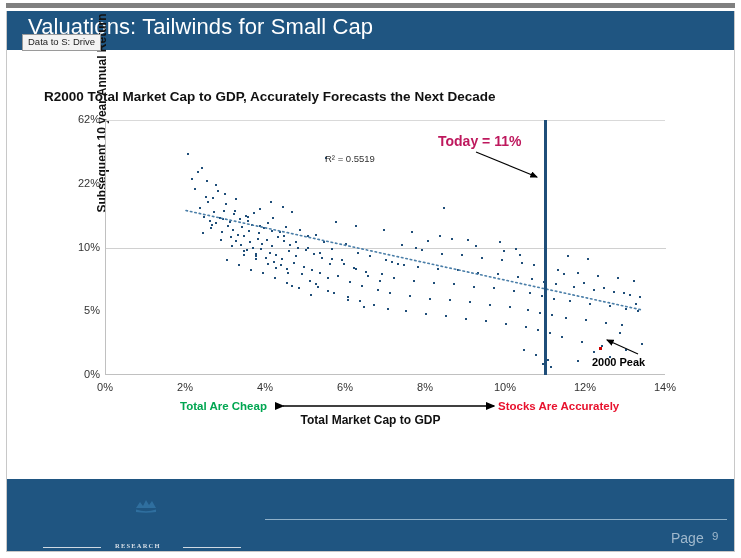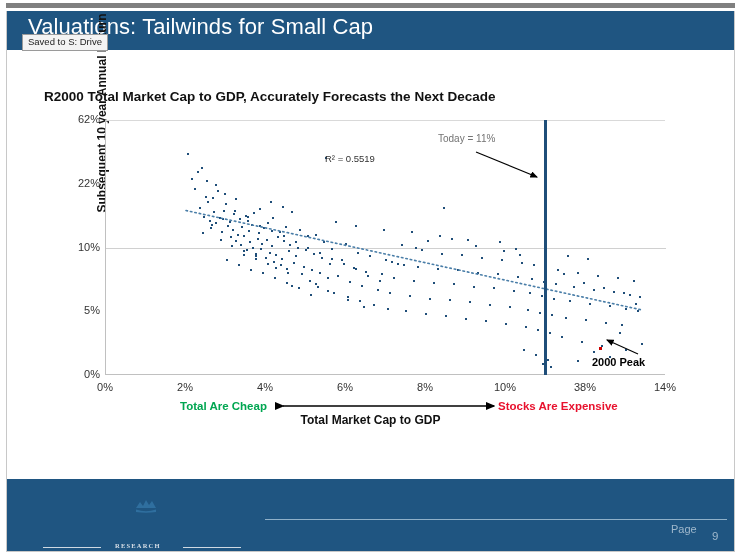--- a/index.html
+++ b/index.html
@@ -82,21 +82,21 @@
   .today-line{
     position:absolute;top:120px;width:3px;height:255px;background:#1f4e79;
   }
 
   .r2{
     position:absolute;left:325px;top:153px;
     font-size:9.5px;color:#333;white-space:nowrap;
   }
   .today-label{
     position:absolute;left:438px;top:133px;
-    font-size:10px;font-weight:normal;color:#737373;white-space:nowrap;
+    font-size:14px;font-weight:bold;color:#be185d;white-space:nowrap;
   }
   .peak-label{
     position:absolute;left:592px;top:356px;
     font-size:11px;font-weight:bold;color:#000;white-space:nowrap;
   }
 
   
   .cheap{
     position:absolute;left:180px;top:400px;
     font-size:11.5px;font-weight:bold;color:#00a651;white-space:nowrap;
@@ -138,62 +138,62 @@
   .logo-sub-line{position:absolute;top:5px;height:1px;background:#cfd9e2;width:58px;}
   .logo-sub{
     position:absolute;left:72px;top:0;
     font-family:"Liberation Serif", serif;
     font-size:6.5px;font-weight:bold;color:#d6dee6;letter-spacing:1.2px;
   }
   .footer-rule{
     position:absolute;left:258px;top:40px;width:462px;height:1px;background:#8fb0c8;
   }
   .page-word{
-    position:absolute;left:664px;top:44px;
-    font-size:11px;color:#9fb8cc;
+    position:absolute;left:664px;top:51px;
+    font-size:14px;color:#9fb8cc;
   }
   .page-num{
     position:absolute;left:705px;top:51px;
     font-size:11.5px;color:#9fb8cc;
   }
   .arrow-svg{position:absolute;left:0;top:0;width:741px;height:558px;pointer-events:none;}
 </style>
 </head>
 <body>
 
 <div id="slide">
 
   <div class="top-white-1"></div>
   <div class="top-gray"></div>
   <div class="top-white-2"></div>
   <div class="page-frame"></div>
 
   <div class="titlebar"></div>
   <div class="slide-title">Valuations: Tailwinds for Small Cap</div>
-  <div class="tooltip">Saved to S: Drive</div>
+  <div class="tooltip">Data to S: Drive</div>
 
   <div class="chart-title">R2000 Total Market Cap to GDP, Accurately Forecasts the Next Decade</div>
 
   <div class="yaxis-title">Subsequent 10 year Annual Return</div>
 
   <div class="ytick-wrap" id="yticks">
       <div class="ylab" style="top: 248px;">0%</div>
       <div class="ylab" style="top: 184.25px;">5%</div>
       <div class="ylab" style="top: 120.5px;">10%</div>
       <div class="ylab" style="top: 56.75px;">22%</div>
       <div class="ylab" style="top: -7px;">62%</div>
     </div>
   <div class="xtick-wrap" id="xticks">
       <div class="xlab" style="left: -22px;">0%</div>
       <div class="xlab" style="left: 58px;">2%</div>
       <div class="xlab" style="left: 138px;">4%</div>
       <div class="xlab" style="left: 218px;">6%</div>
       <div class="xlab" style="left: 298px;">8%</div>
       <div class="xlab" style="left: 378px;">10%</div>
-      <div class="xlab" style="left: 458px;">38%</div>
+      <div class="xlab" style="left: 458px;">12%</div>
       <div class="xlab" style="left: 538px;">14%</div>
     </div>
 
   <div class="plot-top-rule"></div>
   <div class="plot" id="plot">
       <div class="gridline" style="top: 127.5px;"></div>
       <div class="dot" style="left: 81px; top: 33.425px;"></div>
       <div class="dot" style="left: 85px; top: 57.65px;"></div>
       <div class="dot" style="left: 87.8px; top: 67.85px;"></div>
       <div class="dot" style="left: 91px; top: 51.275px;"></div>
@@ -460,21 +460,21 @@
       <marker id="ah2" markerWidth="7" markerHeight="7" refX="6" refY="3" orient="auto">
         <path d="M0,0 L7,3 L0,6 z" fill="#000"></path>
       </marker>
     </defs>
     <line x1="476" y1="152" x2="537" y2="177" stroke="#000" stroke-width="1.1" marker-end="url(#ah)"></line>
     <line x1="638" y1="354" x2="607" y2="340" stroke="#000" stroke-width="1.1" marker-end="url(#ah2)"></line>
     <line x1="283" y1="406" x2="494" y2="406" stroke="#000" stroke-width="1.4" marker-end="url(#ah)" marker-start="url(#ah)"></line>
   </svg>
 
   <div class="cheap">Total Are Cheap</div>
-  <div class="expensive">Stocks Are Expensive</div>
+  <div class="expensive">Stocks Are Accurately</div>
   <div class="xaxis-title">Total Market Cap to GDP</div>
 
   <div class="footer">
     <div class="logo">
       <svg class="logo-wave" viewBox="0 0 22 16">
         <path d="M1 11 L5 5 L8 9 L11 3 L14 8 L17 4 L21 11 Z" fill="#2f6f9f"></path>
         <path d="M1 12.5 Q11 16 21 12.5 L21 15 Q11 16.5 1 15 Z" fill="#2f6f9f"></path>
       </svg>
       <div class="logo-sub-wrap">
         <div class="logo-sub-line" style="left:0;"></div>

